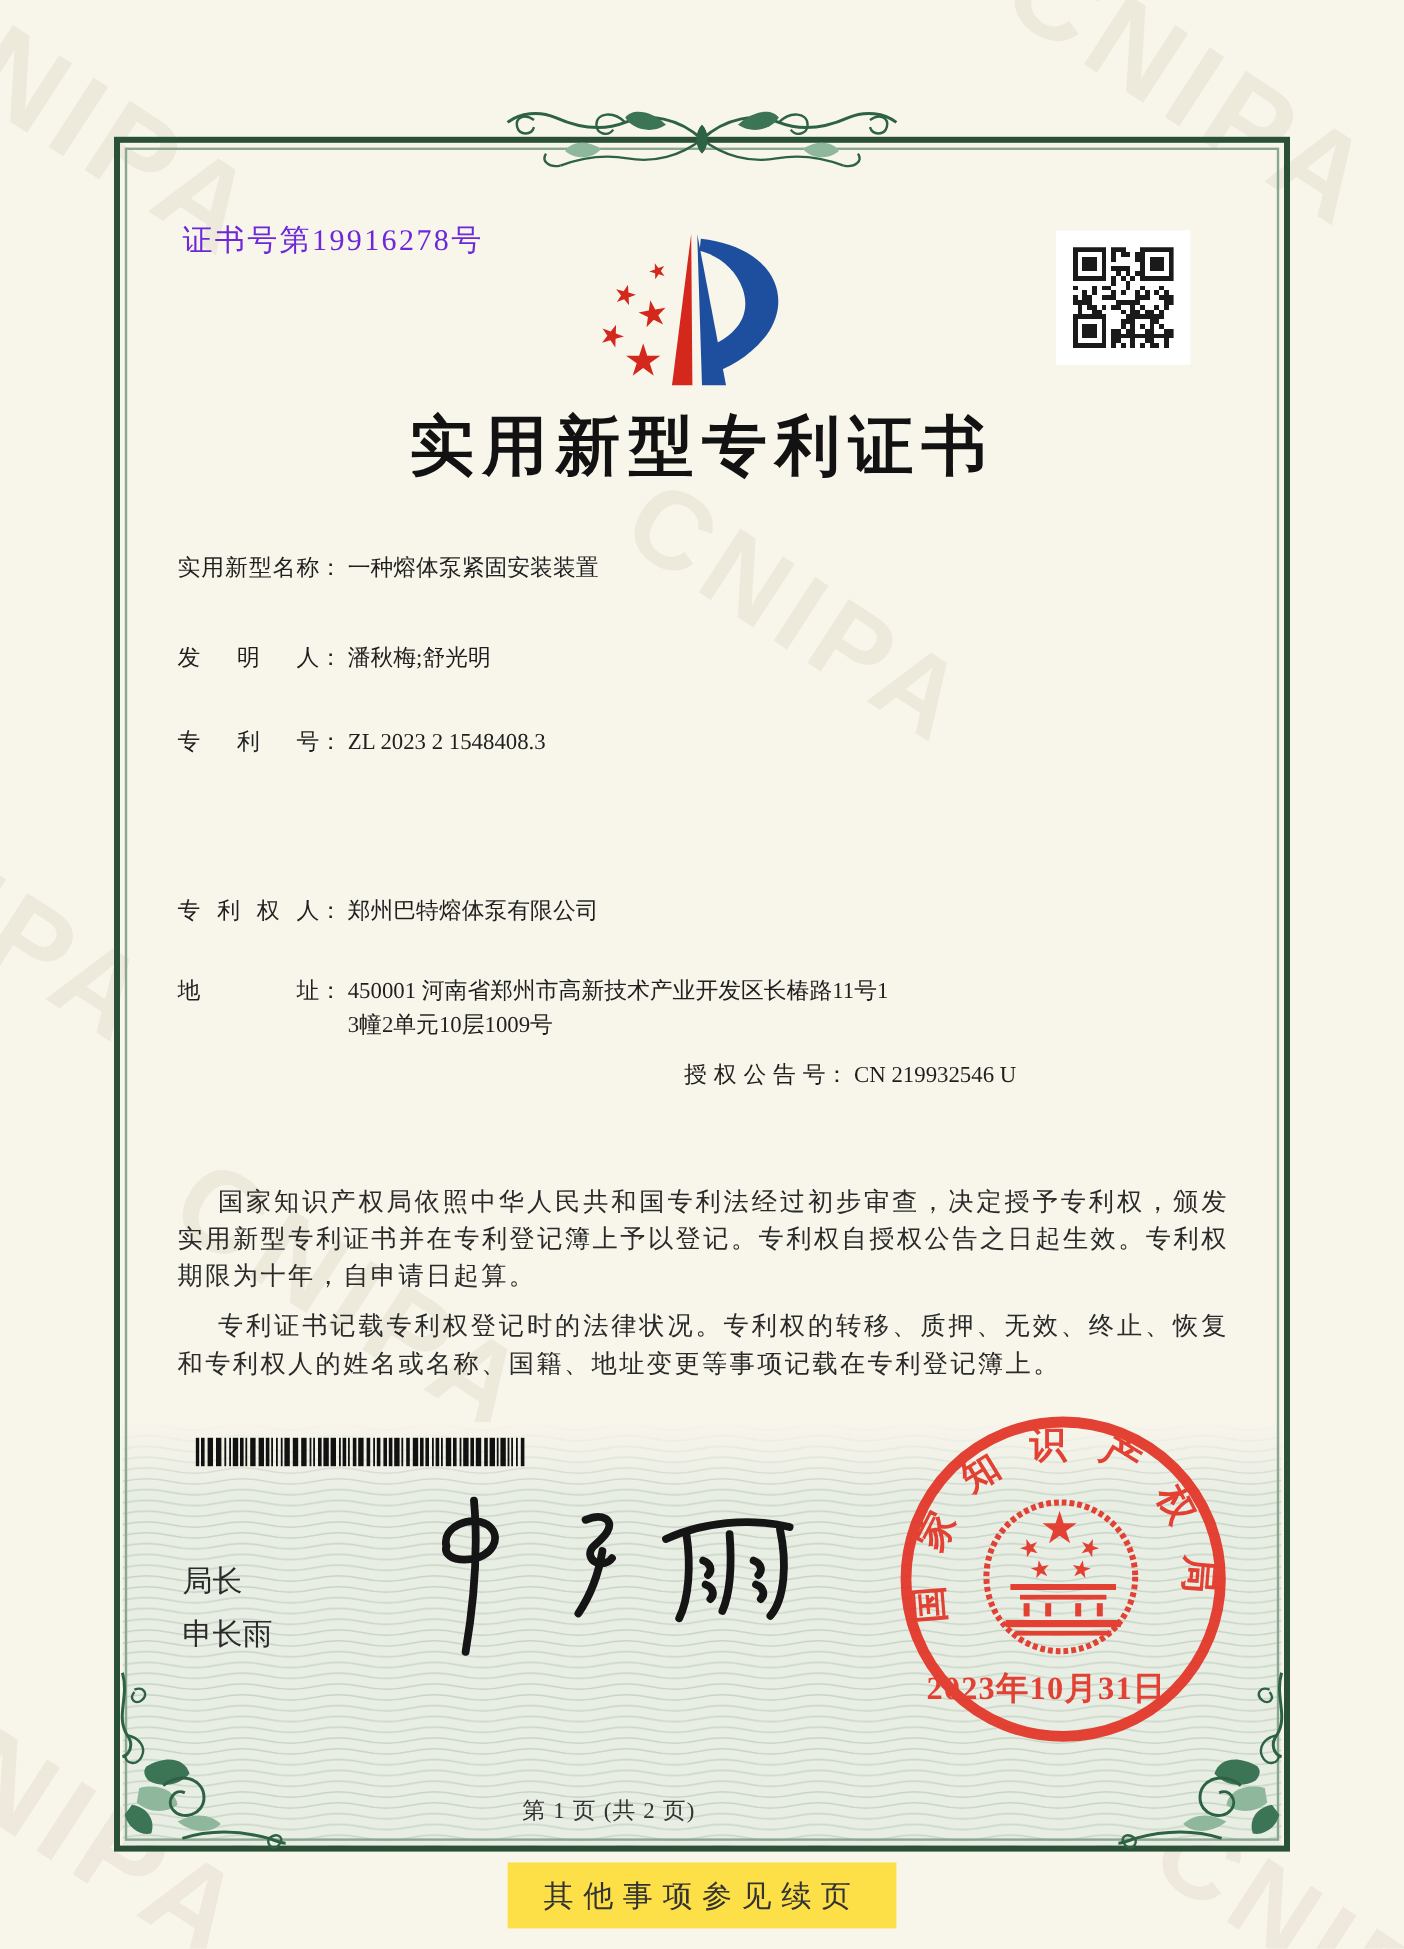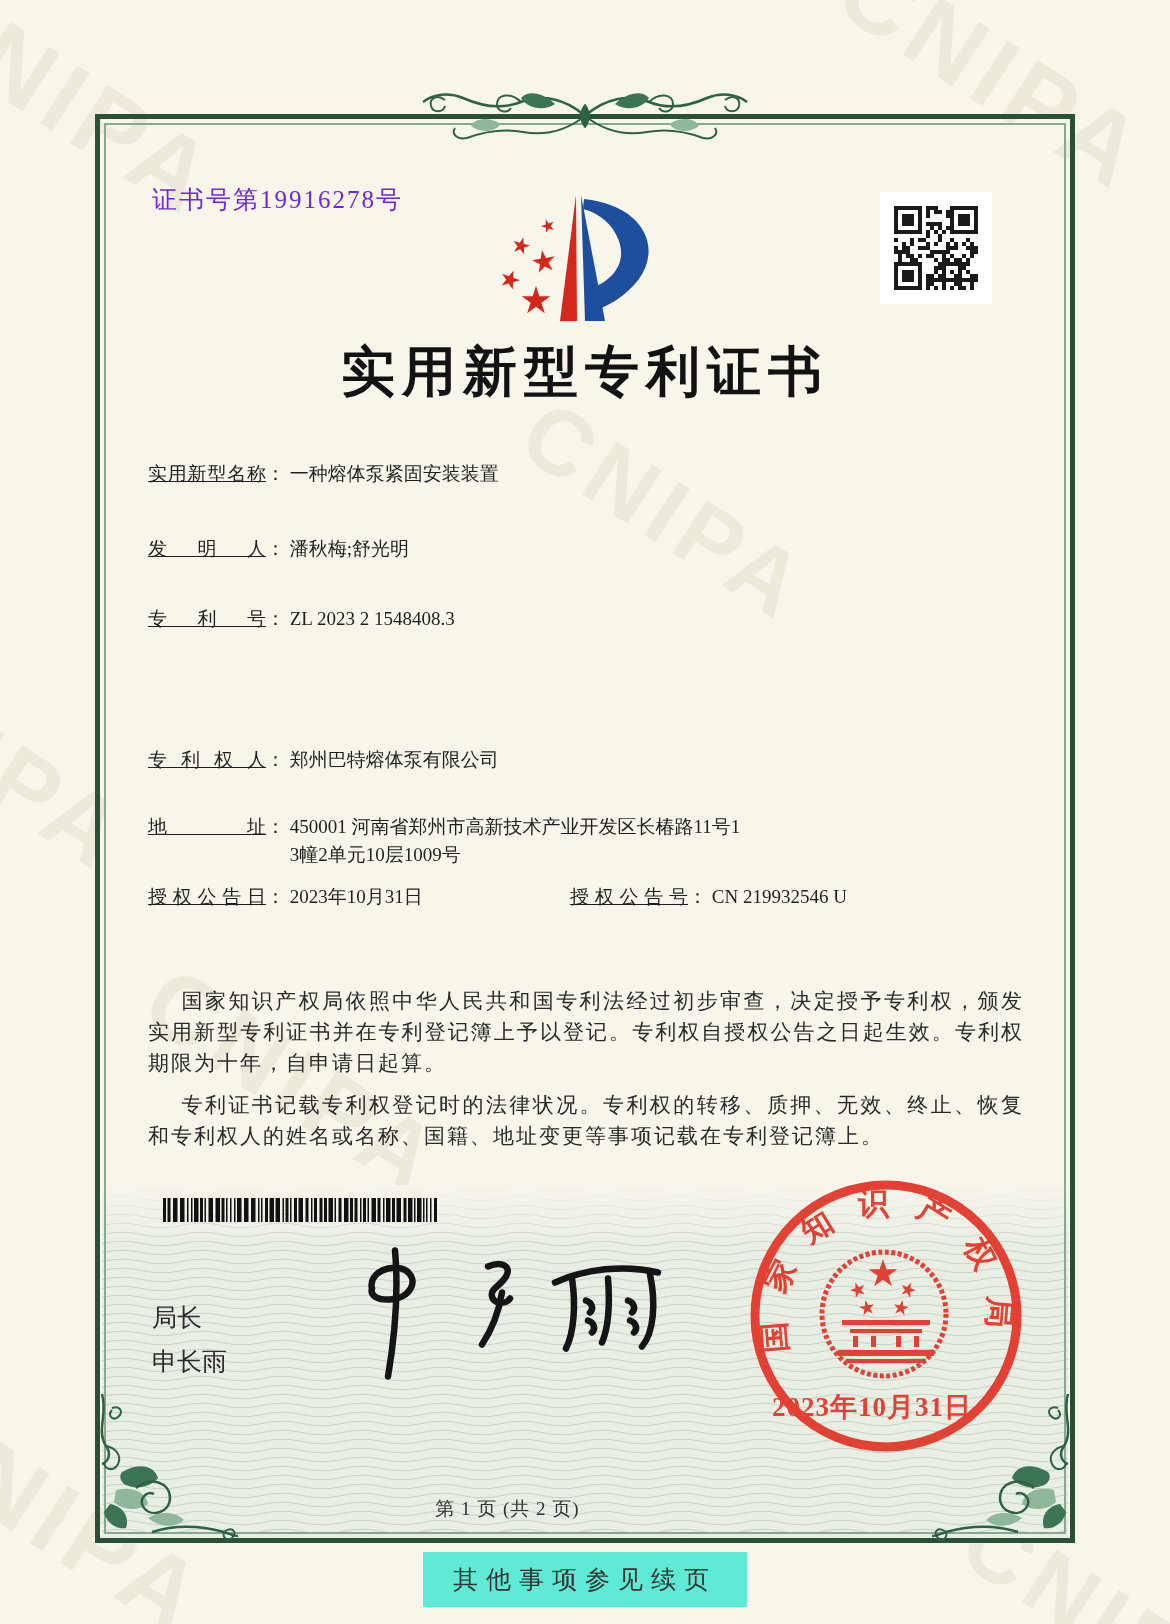--- a/index.html
+++ b/index.html
@@ -28,41 +28,41 @@
 
   .logo{position:absolute;left:455px;top:183px;width:250px;height:160px;}
 
   .qrbox{position:absolute;left:880px;top:192px;width:112px;height:112px;background:#ffffff;}
   .qrbox svg{position:absolute;left:14px;top:14px;}
 
   .title{position:absolute;left:0;top:336px;width:1170px;text-align:center;
       font-size:54px;font-weight:bold;letter-spacing:7px;color:#121212;}
 
   .frow{position:absolute;left:148px;font-size:19px;color:#1f1f1f;line-height:28px;white-space:nowrap;}
-  .flabel{display:inline-block;width:118px;text-align:justify;text-align-last:justify;vertical-align:top;text-decoration:underline;}
+  .flabel{display:inline-block;width:118px;text-align:justify;text-align-last:justify;vertical-align:top;}
   .fcolon{display:inline-block;vertical-align:top;}
   .fval{display:inline-block;vertical-align:top;margin-left:0;white-space:normal;}
   .addr .fval{width:600px;}
 
   .legal{position:absolute;left:148px;width:876px;font-size:21px;line-height:31px;
       letter-spacing:2px;color:#2a2a2a;text-indent:1.6em;text-align:justify;margin-top:48px;}
 
   .barcode{position:absolute;left:163px;top:1198px;width:278px;height:24px;}
 
   .signerblock{position:absolute;left:152px;top:1298px;font-family:Liberation Mono, monospace;
       font-size:25px;color:#2b2b2b;line-height:44px;}
   .signature{position:absolute;left:340px;top:1242px;width:340px;height:140px;}
 
   .seal{position:absolute;left:731px;top:1161px;width:310px;height:310px;opacity:.93;}
 
   .pageinfo{position:absolute;left:0;top:1496px;width:1015px;text-align:center;
       font-size:19px;color:#333;letter-spacing:1px;}
 
   .contnote{position:absolute;left:50%;top:1552px;transform:translateX(-50%);
-      background:#5eead4;padding:11px 30px;font-size:25px;letter-spacing:8px;color:#333;white-space:nowrap;}
+      background:#fde047;padding:11px 30px;font-size:25px;letter-spacing:8px;color:#333;white-space:nowrap;}
 </style>
 </head>
 <body>
 
 <div id="page">
 
   <svg width="0" height="0" style="position:absolute">
     <defs>
       <path id="star" d="M0,-1 L0.2245,-0.309 L0.951,-0.309 L0.3633,0.118 L0.5878,0.809 L0,0.382 L-0.5878,0.809 L-0.3633,0.118 L-0.951,-0.309 L-0.2245,-0.309 Z"></path>
     </defs>
@@ -387,24 +387,20 @@
     <span class="fval">ZL 2023 2 1548408.3</span>
   </div>
   <div class="frow" style="top:746px">
     <span class="flabel">专利权人</span><span class="fcolon">：</span>
     <span class="fval">郑州巴特熔体泵有限公司</span>
   </div>
   <div class="frow addr" style="top:813px">
     <span class="flabel">地址</span><span class="fcolon">：</span>
     <span class="fval"><span>450001 河南省郑州市高新技术产业开发区长椿路11号1</span><br><span>3幢2单元10层1009号</span></span>
   </div>
-  <div class="frow" style="top:883px">
-    <span class="flabel">授权公告日</span><span class="fcolon">：</span>
-    <span class="fval">2023年10月31日</span>
-  </div>
   <div class="frow" style="top:883px;left:570px">
     <span class="flabel">授权公告号</span><span class="fcolon">：</span>
     <span class="fval">CN 219932546 U</span>
   </div>
 
   <div class="legal" style="top:938px">国家知识产权局依照中华人民共和国专利法经过初步审查，决定授予专利权，颁发实用新型专利证书并在专利登记簿上予以登记。专利权自授权公告之日起生效。专利权期限为十年，自申请日起算。</div>
   <div class="legal" style="top:1042px">专利证书记载专利权登记时的法律状况。专利权的转移、质押、无效、终止、恢复和专利权人的姓名或名称、国籍、地址变更等事项记载在专利登记簿上。</div>
 
   <svg class="barcode" id="bcsvg" viewBox="0 0 278 24" preserveAspectRatio="none">
       <rect x="0.0" y="0" width="3" height="24" fill="#111"></rect>

